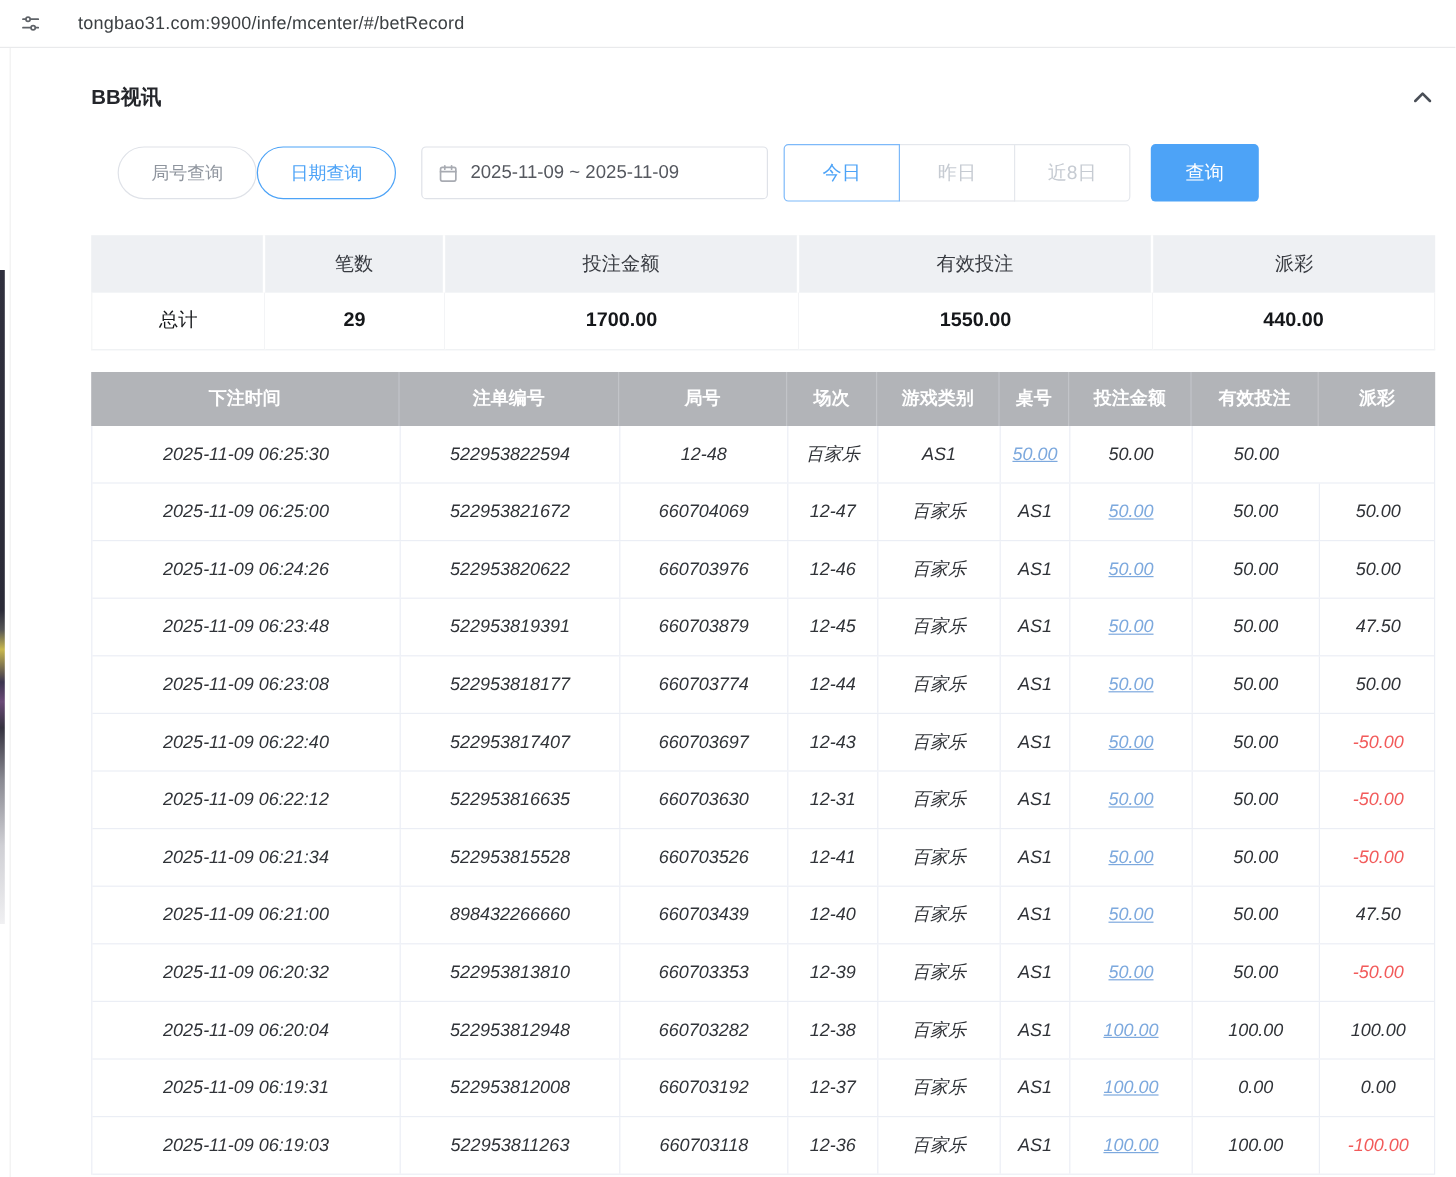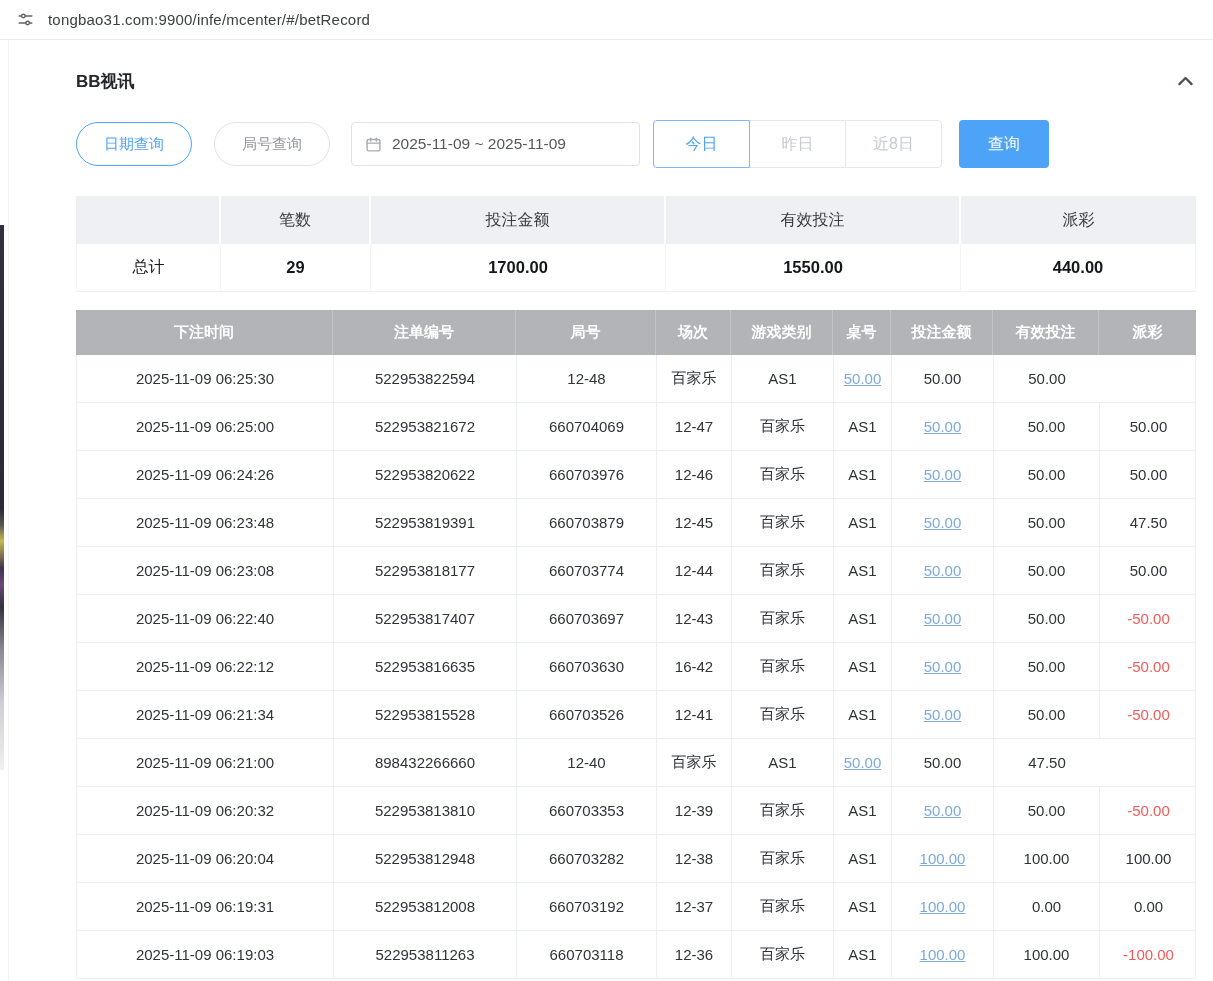--- a/index.html
+++ b/index.html
@@ -2,21 +2,21 @@
 <html style="--accent: #4da3f7; --link: #7da9de; --negative: #f25b5b; --theadBg: #b2b4b8;"><head>
 <meta charset="utf-8">
 <style>
   * { margin:0; padding:0; box-sizing:border-box; }
   html,body { width:1213px; height:981px; overflow:hidden; background:#fff;
     font-family:"Liberation Sans","DejaVu Sans",sans-serif; }
   body { position:relative; }
   button { font-family:inherit; background:none; border:none; }
 
   
-  .topbar { height:40px; display:flex; align-items:center; gap:14px; padding-left:17px;
+  .topbar { height:40px; display:flex; align-items:center; gap:31px; padding-left:17px;
     border-bottom:1px solid #e9eaec; background:#fff; }
   .url { font-size:15px; color:#3c4043; letter-spacing:.2px; cursor:text; }
 
   
   .edge-strip { position:absolute; left:0; top:225px; width:4px; height:545px;
     background:linear-gradient(180deg,#30303e 0%,#2b2b38 52%,#555 55%,#c8b84e 58%,
       #3c3550 63%,#6b4a78 66%,#35323f 70%,#8a8a92 78%,#cfcfd4 88%,#f0f0f2 100%); }
 
   
   .content { margin-left:8px; border-left:1px solid #f1f1f1; padding:0 17px 0 67px; height:941px; background:#fff; }
@@ -51,21 +51,21 @@
   .sb.first-cell { font-weight:normal; font-size:16px; border-left:1px solid #f3f4f6; }
 
   
   .bet-table { margin-top:18px; }
   .thead, .tr { display:grid; grid-template-columns:257px 183px 140px 75px 102px 58px 102px 106px 97px;text-align:right; }
   .thead { background:var(--theadBg); }
   .th { height:45px; display:flex; align-items:center; justify-content:center; color:#fff;
     font-size:15px; font-weight:bold; border-right:1px solid #c2c4c8; }
   .th:last-child { border-right:none; }
   .tbody { border-left:1px solid #ebeef5; border-right:1px solid #ebeef5; }
-  .tr { border-bottom:1px solid #ebeef5; }
+  .tr { border-bottom:1px solid #ebeef5;font-style:italic; }
   .td { height:47px; display:flex; align-items:center; justify-content:center; font-size:15px;
     color:#303338; border-right:1px solid #ebeef5; }
   .td:last-child { border-right:none; }
   .bet-link { color:var(--link); text-decoration:underline; cursor:pointer; }
   .neg { color:var(--negative); }
 </style>
 </head>
 <body>
 
 <div class="topbar">
@@ -91,22 +91,22 @@
     <div class="chev-btn">
       <span style="display:flex;">
         <svg viewBox="0 0 24 24" width="21" height="21" fill="none" stroke="#4a4f57" stroke-width="2.5" stroke-linecap="round" stroke-linejoin="round">
           <polyline points="5,15 12,8 19,15"></polyline>
         </svg>
       </span>
     </div>
   </div>
 
   <div class="filters">
+    <button class="pill inactive">局号查询</button>
     <button class="pill active">日期查询</button>
-    <button class="pill inactive">局号查询</button>
 
     <div class="datepicker">
       <span style="display:flex;">
         <svg viewBox="0 0 24 24" width="17" height="17" fill="none" stroke="#a8abb2" stroke-width="2" stroke-linecap="round">
           <rect x="3" y="5" width="18" height="16" rx="2"></rect>
             <line x1="3" y1="10" x2="21" y2="10"></line>
           <line x1="8" y1="3" x2="8" y2="7"></line>
             <line x1="16" y1="3" x2="16" y2="7"></line>
         </svg>
       </span>
@@ -223,21 +223,21 @@
           <div class="td">
             <span class="bet-link">50.00</span>
           </div>
           <div class="td">50.00</div>
           <div class="td neg">-50.00</div>
         </div>
         <div class="tr">
           <div class="td">2025-11-09 06:22:12</div>
           <div class="td">522953816635</div>
           <div class="td">660703630</div>
-          <div class="td">16-42</div>
+          <div class="td">12-31</div>
           <div class="td">百家乐</div>
           <div class="td">AS1</div>
           <div class="td">
             <span class="bet-link">50.00</span>
           </div>
           <div class="td">50.00</div>
           <div class="td neg">-50.00</div>
         </div>
         <div class="tr">
           <div class="td">2025-11-09 06:21:34</div>
@@ -248,20 +248,21 @@
           <div class="td">AS1</div>
           <div class="td">
             <span class="bet-link">50.00</span>
           </div>
           <div class="td">50.00</div>
           <div class="td neg">-50.00</div>
         </div>
         <div class="tr">
           <div class="td">2025-11-09 06:21:00</div>
           <div class="td">898432266660</div>
+          <div class="td">660703439</div>
           <div class="td">12-40</div>
           <div class="td">百家乐</div>
           <div class="td">AS1</div>
           <div class="td">
             <span class="bet-link">50.00</span>
           </div>
           <div class="td">50.00</div>
           <div class="td">47.50</div>
         </div>
         <div class="tr">

